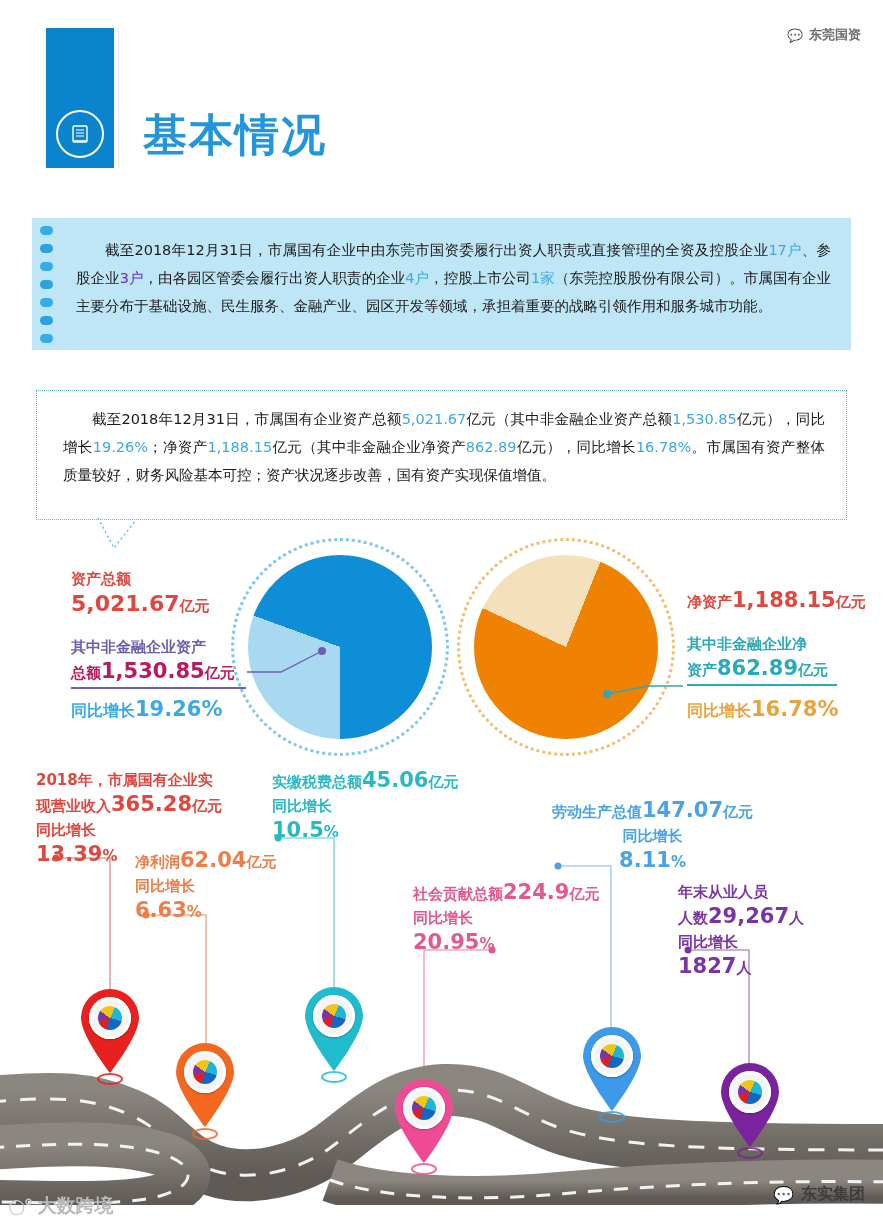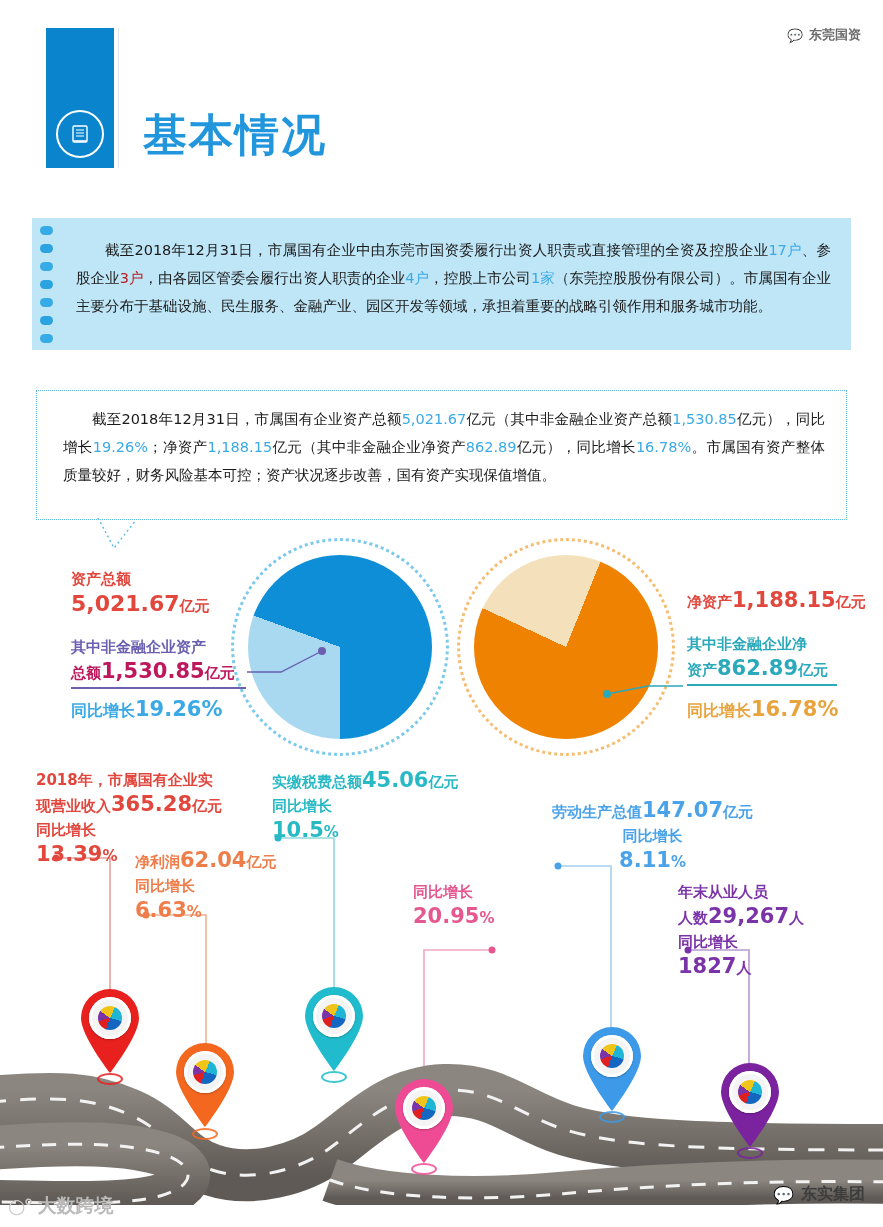--- a/index.html
+++ b/index.html
@@ -203,21 +203,21 @@
   <div class="panel-blue">
     <div class="dots">
       <i></i>
         <i></i>
         <i></i>
         <i></i>
         <i></i>
         <i></i>
         <i></i>
     </div>
-    <p>截至2018年12月31日，市属国有企业中由东莞市国资委履行出资人职责或直接管理的全资及控股企业<span style="color:#3aa9e6">17户</span>、参股企业<span style="color:#b91c1c">3户</span>，由各园区管委会履行出资人职责的企业<span style="color:#3aa9e6">4户</span>，控股上市公司<span style="color:#3aa9e6">1家</span>（东莞控股股份有限公司）。市属国有企业主要分布于基础设施、民生服务、金融产业、园区开发等领域，承担着重要的战略引领作用和服务城市功能。</p>
+    <p>截至2018年12月31日，市属国有企业中由东莞市国资委履行出资人职责或直接管理的全资及控股企业<span style="color:#3aa9e6">17户</span>、参股企业<span style="color:#6d28d9">3户</span>，由各园区管委会履行出资人职责的企业<span style="color:#3aa9e6">4户</span>，控股上市公司<span style="color:#3aa9e6">1家</span>（东莞控股股份有限公司）。市属国有企业主要分布于基础设施、民生服务、金融产业、园区开发等领域，承担着重要的战略引领作用和服务城市功能。</p>
   </div>
 
   <div class="panel-dash">
     <p>截至2018年12月31日，市属国有企业资产总额<span style="color:#3aa9e6">5,021.67</span>亿元（其中非金融企业资产总额<span style="color:#3aa9e6">1,530.85</span>亿元），同比增长<span style="color:#3aa9e6">19.26%</span>；净资产<span style="color:#3aa9e6">1,188.15</span>亿元（其中非金融企业净资产<span style="color:#3aa9e6">862.89</span>亿元），同比增长<span style="color:#3aa9e6">16.78%</span>。市属国有资产整体质量较好，财务风险基本可控；资产状况逐步改善，国有资产实现保值增值。</p>
   </div>
   <div class="tail">
     <svg width="78" height="34" viewBox="0 0 78 34">
       <path d="M2 0 L18 30 L40 2" fill="none" stroke="#5bb8e8" stroke-width="1.4" stroke-dasharray="2 3"></path>
     </svg>
   </div>
@@ -310,20 +310,21 @@
     <div class="t3"><b>6.63</b><span>%</span></div>
   </div>
 
   <div class="kpi" id="kpiTax">
     <div class="t2"><span>实缴税费总额</span><b>45.06</b><span>亿元</span></div>
     <div class="t3">同比增长</div>
     <div class="t3"><b>10.5</b><span>%</span></div>
   </div>
 
   <div class="kpi" id="kpiSocial">
+    <div class="t2"><span>社会贡献总额</span><b>224.9</b><span>亿元</span></div>
     <div class="t3">同比增长</div>
     <div class="t3"><b>20.95</b><span>%</span></div>
   </div>
 
   <div class="kpi" id="kpiLabor">
     <div class="t2"><span>劳动生产总值</span><b>147.07</b><span>亿元</span></div>
     <div class="t3">同比增长</div>
     <div class="t3"><b>8.11</b><span>%</span></div>
   </div>
 

